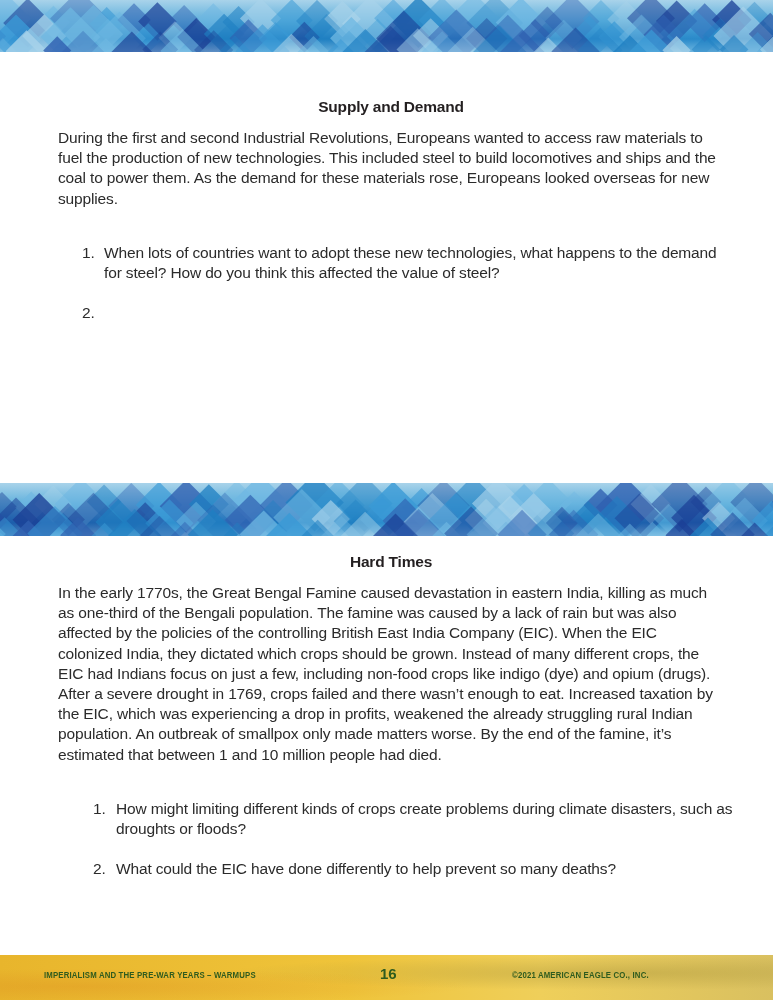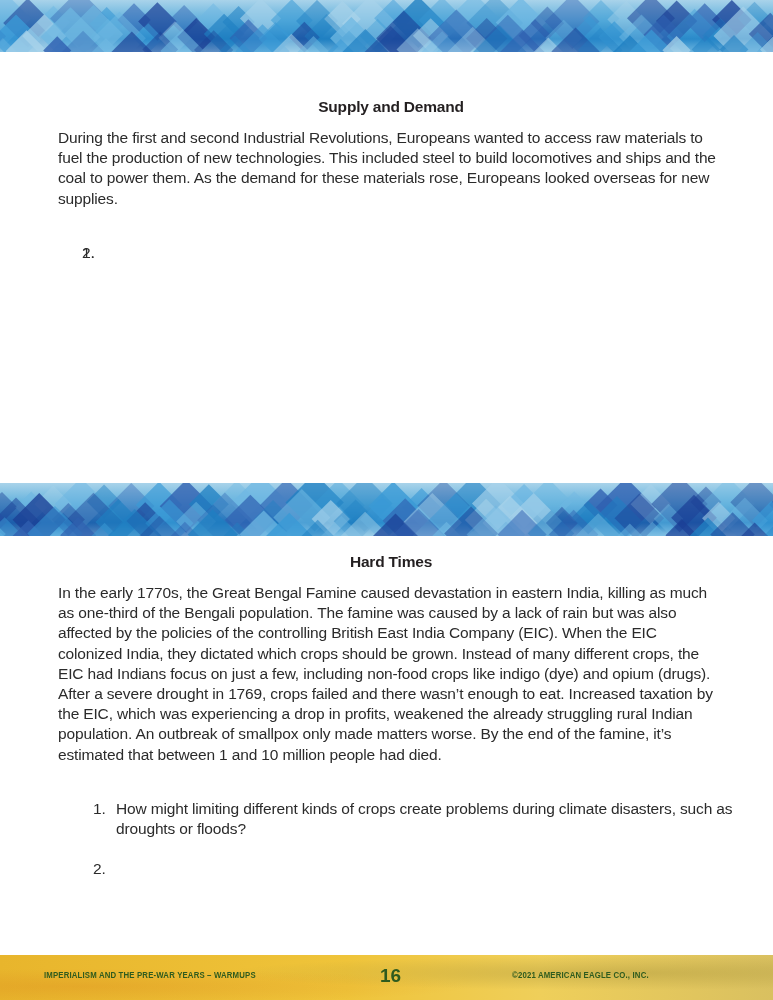--- a/index.html
+++ b/index.html
@@ -53,21 +53,21 @@
   }
   .footer-text {
     position: absolute; top: 14px; color: #2e5b1e;
     font-family: "Liberation Sans", sans-serif; font-weight: bold;
     font-size: 9.5px; letter-spacing: 0.2px; transform: scaleX(0.82); transform-origin: left center;
   }
   #footer-title { left: 44px; }
   #footer-copyright { left: 512px; }
   #footer-page {
     position: absolute; left: 380px; top: 10px; color: #2e5b1e;
-    font-weight: bold; font-size: 19px;
+    font-weight: bold; font-size: 15px;
   }
 </style>
 </head>
 <body>
 
 <div class="banner" id="banner-top">
   <svg class="banner-art" viewBox="0 0 773 52" preserveAspectRatio="none">
       <polygon points="-23.057510288065842,5.71713820301783 -7.2099108367626865,21.564737654320986 -23.057510288065842,37.41233710562414 -38.905109739368996,21.564737654320986" fill="#1f7fc2" fill-opacity="0.55"></polygon>
       <polygon points="3.0382973251028806,-9.390586419753088 31.100231481481483,18.671347736625513 3.0382973251028806,46.73328189300412 -25.02363683127572,18.671347736625513" fill="#6fb8e2" fill-opacity="0.53"></polygon>
       <polygon points="27.706635802469137,-1.6315414951989062 52.22570301783265,22.887525720164607 27.706635802469137,47.406592935528124 3.1875685871056234,22.887525720164607" fill="#1b3f95" fill-opacity="0.57"></polygon>
@@ -166,20 +166,21 @@
       <polygon points="782.9685956790123,26.5562414266118 805.9886917009602,49.57633744855967 782.9685956790123,72.59643347050755 759.9484996570644,49.57633744855967" fill="#a9d3ea" fill-opacity="0.66"></polygon>
     </svg>
 </div>
 
 <div class="section" id="section-1">
   <h2 class="section-heading">Supply and Demand</h2>
   <p class="section-body">During the first and second Industrial Revolutions, Europeans wanted to access raw materials to fuel the production of new technologies. This included steel to build locomotives and ships and the coal to power them. As the demand for these materials rose, Europeans looked overseas for new supplies.</p>
   <ol class="questions">
     <li>
       <span class="num">1.</span>
+      <span>When lots of countries want to adopt these new technologies, what happens to the demand for steel? How do you think this affected the value of steel?</span>
     </li>
     <li>
       <span class="num">2.</span>
     </li>
   </ol>
 </div>
 
 <div class="banner" id="banner-mid">
   <svg class="banner-art" viewBox="0 0 773 53" preserveAspectRatio="none">
       <polygon points="-25.94760802469136,-0.20193758573388365 -4.629981138545954,21.11568930041152 -25.94760802469136,42.43331618655692 -47.26523491083677,21.11568930041152" fill="#1b3f95" fill-opacity="0.69"></polygon>
@@ -284,20 +285,21 @@
 <div class="section" id="section-2">
   <h2 class="section-heading">Hard Times</h2>
   <p class="section-body">In the early 1770s, the Great Bengal Famine caused devastation in eastern India, killing as much as one-third of the Bengali population. The famine was caused by a lack of rain but was also affected by the policies of the controlling British East India Company (EIC). When the EIC colonized India, they dictated which crops should be grown. Instead of many different crops, the EIC had Indians focus on just a few, including non-food crops like indigo (dye) and opium (drugs). After a severe drought in 1769, crops failed and there wasn’t enough to eat. Increased taxation by the EIC, which was experiencing a drop in profits, weakened the already struggling rural Indian population. An outbreak of smallpox only made matters worse. By the end of the famine, it’s estimated that between 1 and 10 million people had died.</p>
   <ol class="questions">
     <li>
       <span class="num">1.</span>
       <span>How might limiting different kinds of crops create problems during climate disasters, such as droughts or floods?</span>
     </li>
     <li>
       <span class="num">2.</span>
+      <span>What could the EIC have done differently to help prevent so many deaths?</span>
     </li>
   </ol>
 </div>
 
 <div id="footer">
   <span class="footer-text" id="footer-title">IMPERIALISM AND THE PRE-WAR YEARS – WARMUPS</span>
   <span id="footer-page">16</span>
   <span class="footer-text" id="footer-copyright">©2021 AMERICAN EAGLE CO., INC.</span>
 </div>
 

